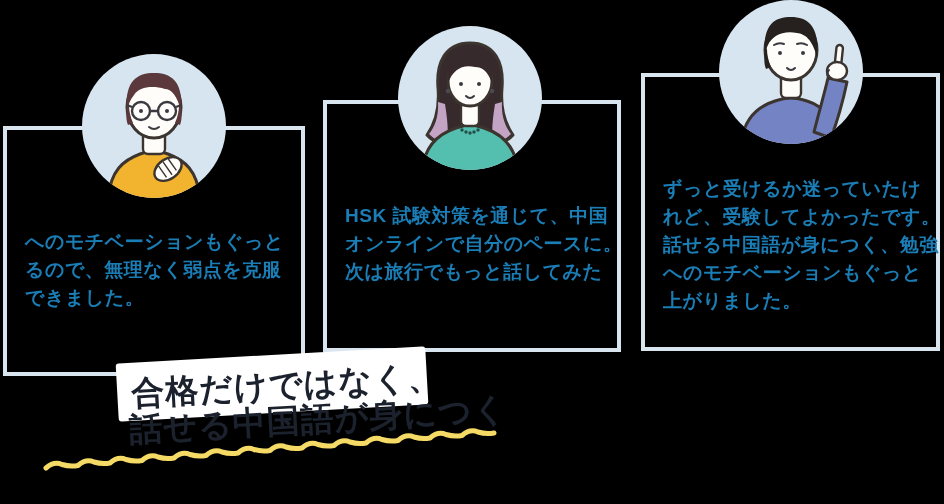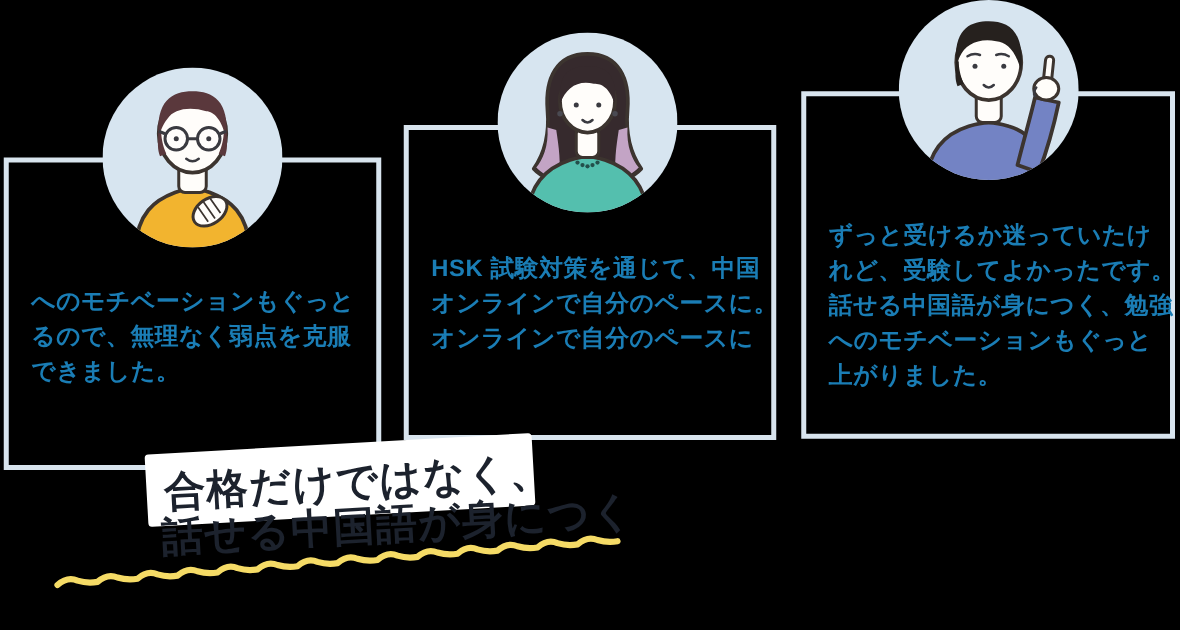--- a/index.html
+++ b/index.html
@@ -81,21 +81,21 @@
       <div>へのモチベーションもぐっと</div>
       <div>るので、無理なく弱点を克服</div>
       <div>できました。</div>
     </div>
   </div>
 
   <div class="card card2">
     <div class="card-text">
       <div>HSK 試験対策を通じて、中国</div>
       <div>オンラインで自分のペースに。</div>
-      <div>オンラインで自分のペースに</div>
+      <div>次は旅行でもっと話してみた</div>
     </div>
   </div>
 
   <div class="card card3">
     <div class="card-text">
       <div>ずっと受けるか迷っていたけ</div>
       <div>れど、受験してよかったです。</div>
       <div>話せる中国語が身につく、勉強</div>
       <div>へのモチベーションもぐっと</div>
       <div>上がりました。</div>

